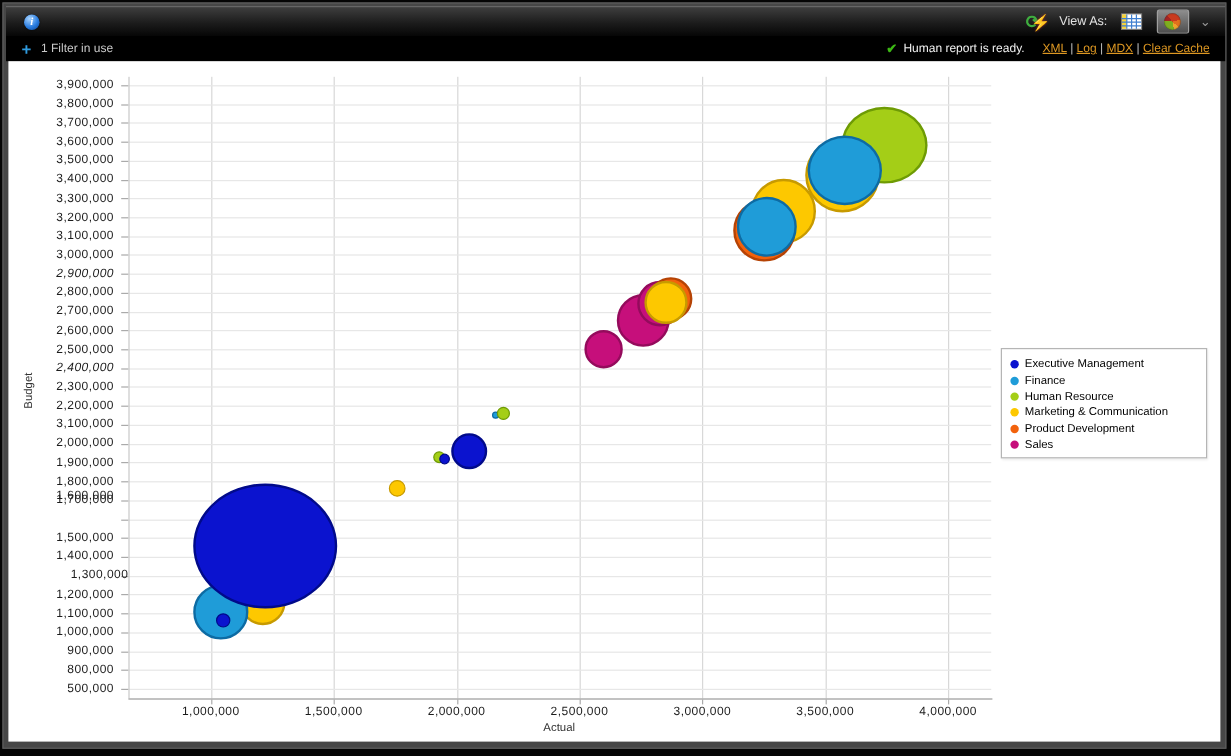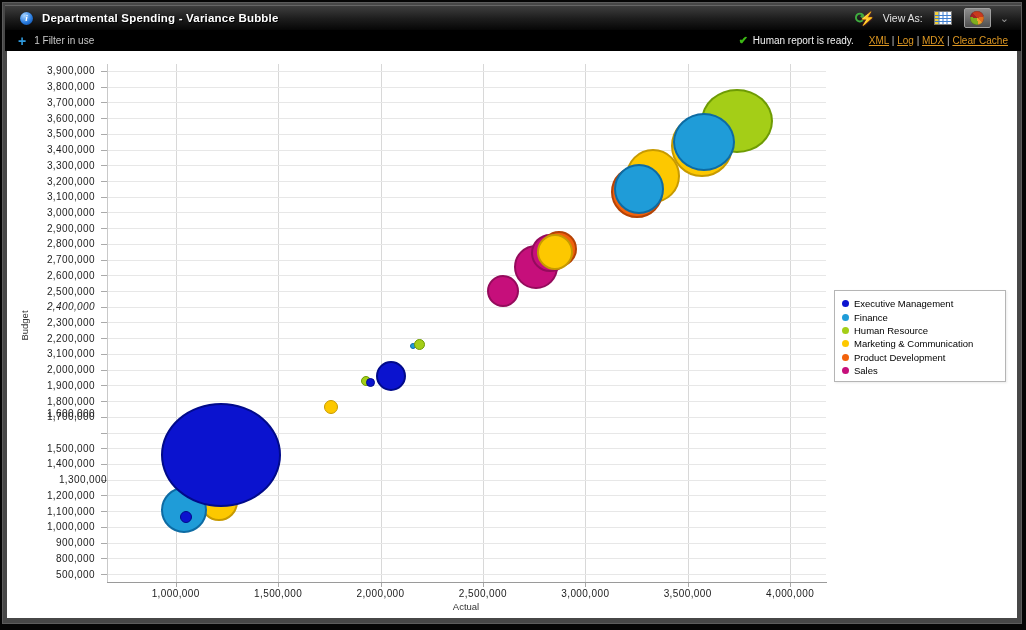--- a/index.html
+++ b/index.html
@@ -69,21 +69,20 @@
   .legend-item{display:flex;align-items:center;height:13.4px;font-size:9.5px;color:#000;}
   .legend-dot{width:7px;height:7px;border-radius:50%;margin-right:5px;flex:0 0 7px;}
 </style>
 </head>
 <body>
 
 <div class="frame"></div>
 
 <div class="titlebar">
   <span class="info-icon">i</span>
-  <span class="title">Departmental Spending - Variance Bubble</span>
   <span class="tb-right">
     <span class="refresh-icon">
       <span class="refresh-glyph">⟳</span>
       <span class="bolt-glyph">⚡</span>
     </span>
     <span class="viewas">View As:</span>
     <span class="icon-btn">
       <svg width="18" height="14" viewBox="0 0 18 14">
         <rect x="0.5" y="0.5" width="17" height="13" fill="#ffffff" stroke="#777"></rect>
         <rect x="1" y="1" width="4" height="12" fill="#f5d23c"></rect>
@@ -218,21 +217,21 @@
     <div class="ytickmark" style="top: 224.32px;"></div>
     <div class="ylab" style="top: 218.82px; left: 0px;">2,600,000</div>
     <div class="hgrid" style="top: 208.6px;"></div>
     <div class="ytickmark" style="top: 208.6px;"></div>
     <div class="ylab" style="top: 203.1px; left: 0px; text-align: right;">2,700,000</div>
     <div class="hgrid" style="top: 192.88px;"></div>
     <div class="ytickmark" style="top: 192.88px;"></div>
     <div class="ylab" style="top: 187.38px; left: 0px;">2,800,000</div>
     <div class="hgrid" style="top: 177.16px;"></div>
     <div class="ytickmark" style="top: 177.16px;"></div>
-    <div class="ylab" style="top: 171.66px; left: 0px;">2,900,000</div>
+    <div class="ylab" style="top: 171.66px; left: 0px; font-style: italic;">2,900,000</div>
     <div class="hgrid" style="top: 161.44px;"></div>
     <div class="ytickmark" style="top: 161.44px;"></div>
     <div class="ylab" style="top: 155.94px; left: 0px;">3,000,000</div>
     <div class="hgrid" style="top: 145.72px;"></div>
     <div class="ytickmark" style="top: 145.72px;"></div>
     <div class="ylab" style="top: 140.22px; left: 0px;">3,100,000</div>
     <div class="hgrid" style="top: 130px;"></div>
     <div class="ytickmark" style="top: 130px;"></div>
     <div class="ylab" style="top: 124.5px; left: 0px;">3,200,000</div>
     <div class="hgrid" style="top: 114.28px;"></div>

